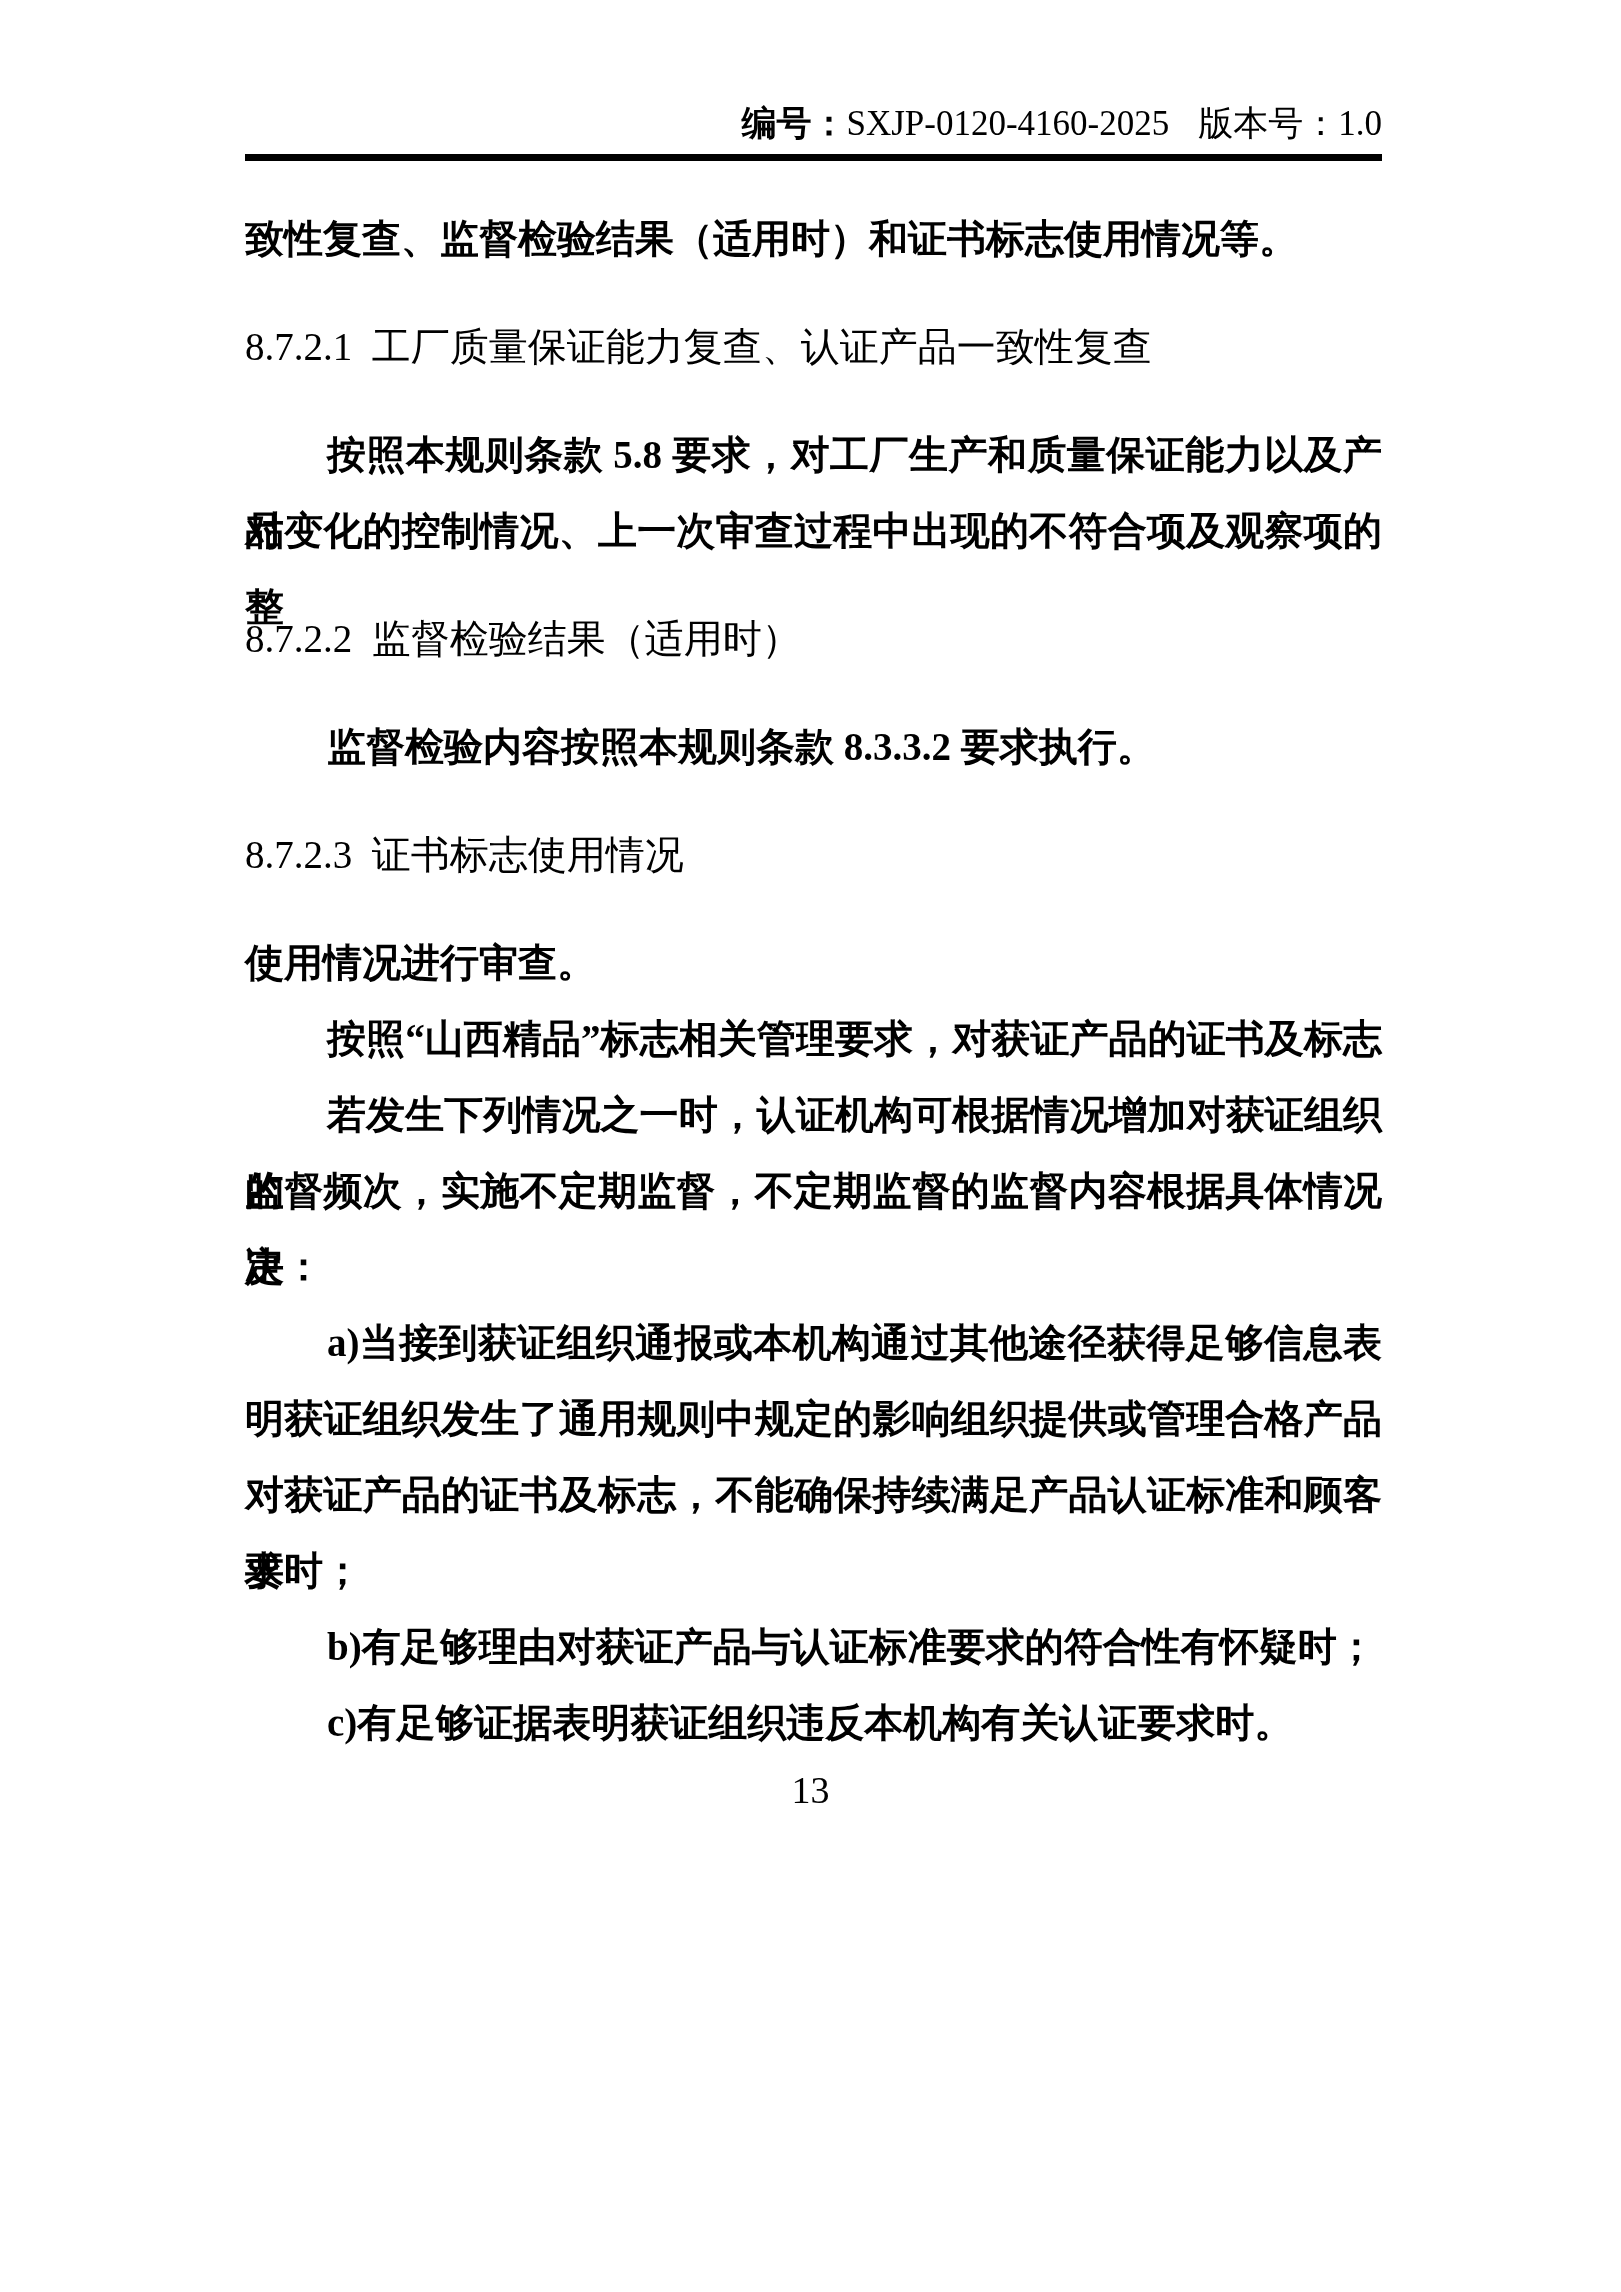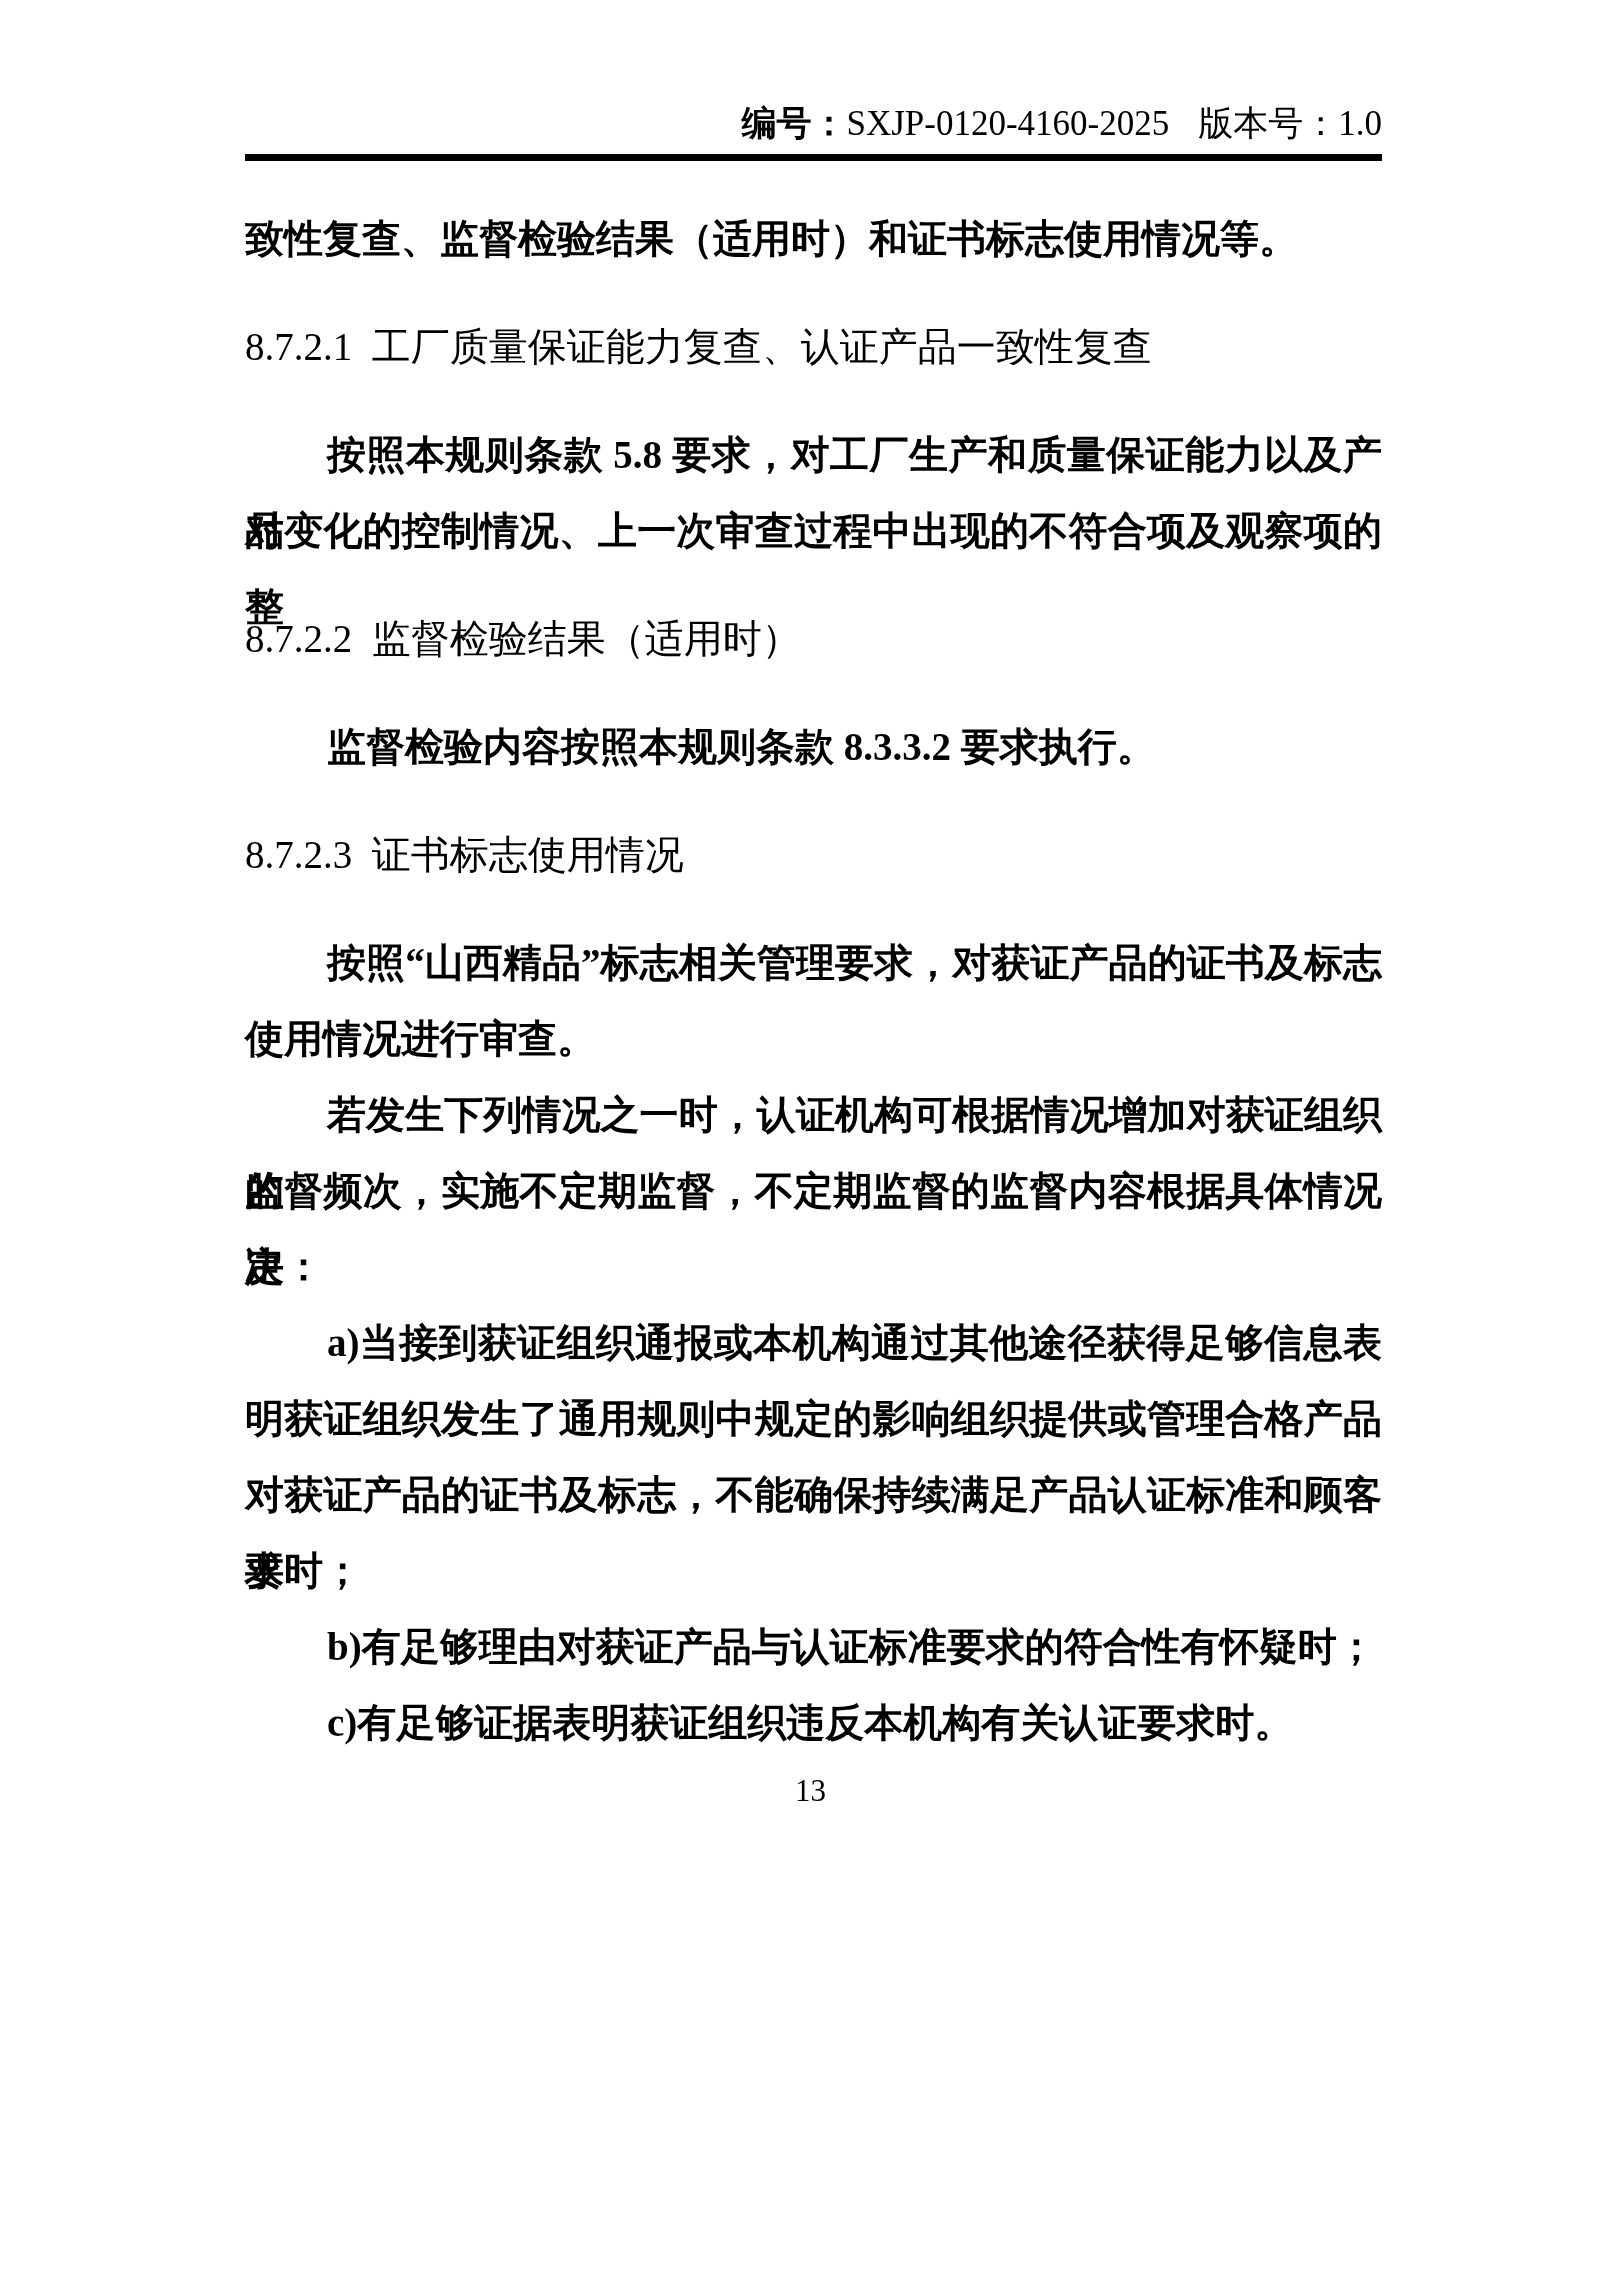--- a/index.html
+++ b/index.html
@@ -56,21 +56,21 @@
     line-height: 76px;
     margin: 32px 0;
     font-weight: normal;
     font-size: 39px;
     white-space: pre;
   }
   .footer {
     text-align: center;
     height: 59px;
     line-height: 59px;
-    font-size: 31px;
+    font-size: 38px;
   }
 </style>
 </head>
 <body>
 
 <div class="page">
 
   <div class="header">
     <div class="header-text"><span class="hdr-bold">编号：</span><span>SXJP-0120-4160-2025</span><span class="hdr-gap">版本号：</span><span>1.0</span></div>
     <div class="rule"></div>
@@ -81,22 +81,22 @@
     <div class="line">致性复查、监督检验结果（适用时）和证书标志使用情况等。</div>
 
     <div class="heading">8.7.2.1  工厂质量保证能力复查、认证产品一致性复查</div>
     <div class="line fill indent">按照本规则条款 5.8 要求，对工厂生产和质量保证能力以及产品</div>
     <div class="line fill">对变化的控制情况、上一次审查过程中出现的不符合项及观察项的整</div>
 
     <div class="heading">8.7.2.2  监督检验结果（适用时）</div>
     <div class="line indent">监督检验内容按照本规则条款 8.3.3.2 要求执行。</div>
 
     <div class="heading">8.7.2.3  证书标志使用情况</div>
+    <div class="line">使用情况进行审查。</div>
     <div class="line fill indent">按照“山西精品”标志相关管理要求，对获证产品的证书及标志</div>
-    <div class="line">使用情况进行审查。</div>
 
     <div class="line fill indent">若发生下列情况之一时，认证机构可根据情况增加对获证组织的</div>
     <div class="line fill">监督频次，实施不定期监督，不定期监督的监督内容根据具体情况决</div>
     <div class="line">定：</div>
     <div class="line fill indent">a)当接到获证组织通报或本机构通过其他途径获得足够信息表</div>
     <div class="line fill">明获证组织发生了通用规则中规定的影响组织提供或管理合格产品</div>
     <div class="line fill">对获证产品的证书及标志，不能确保持续满足产品认证标准和顾客要</div>
     <div class="line">求时；</div>
     <div class="line indent">b)有足够理由对获证产品与认证标准要求的符合性有怀疑时；</div>
     <div class="line indent">c)有足够证据表明获证组织违反本机构有关认证要求时。</div>

